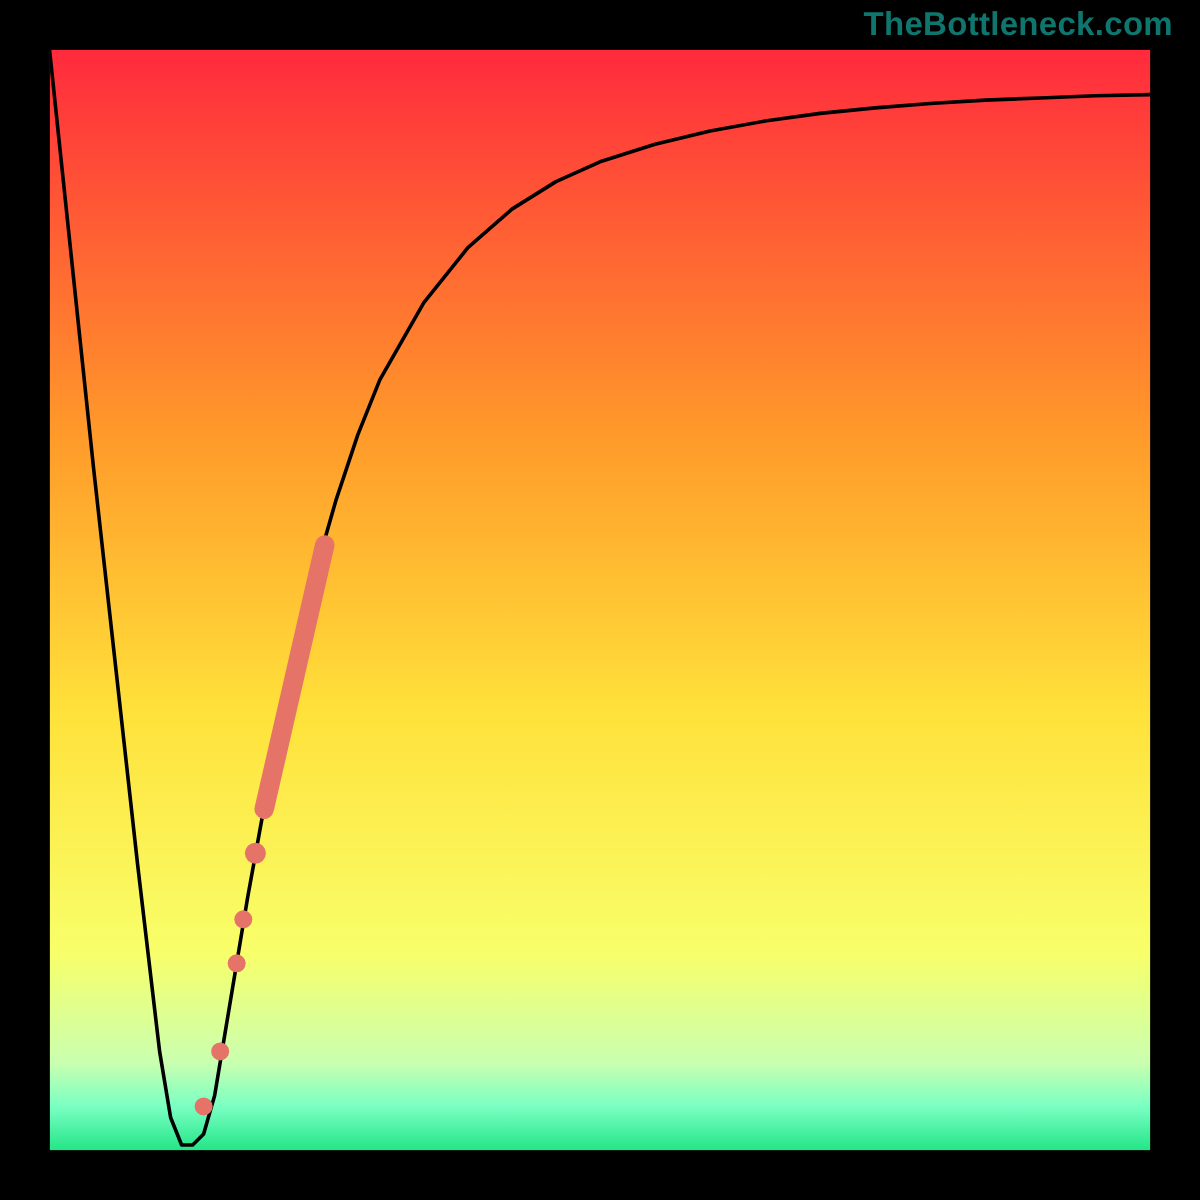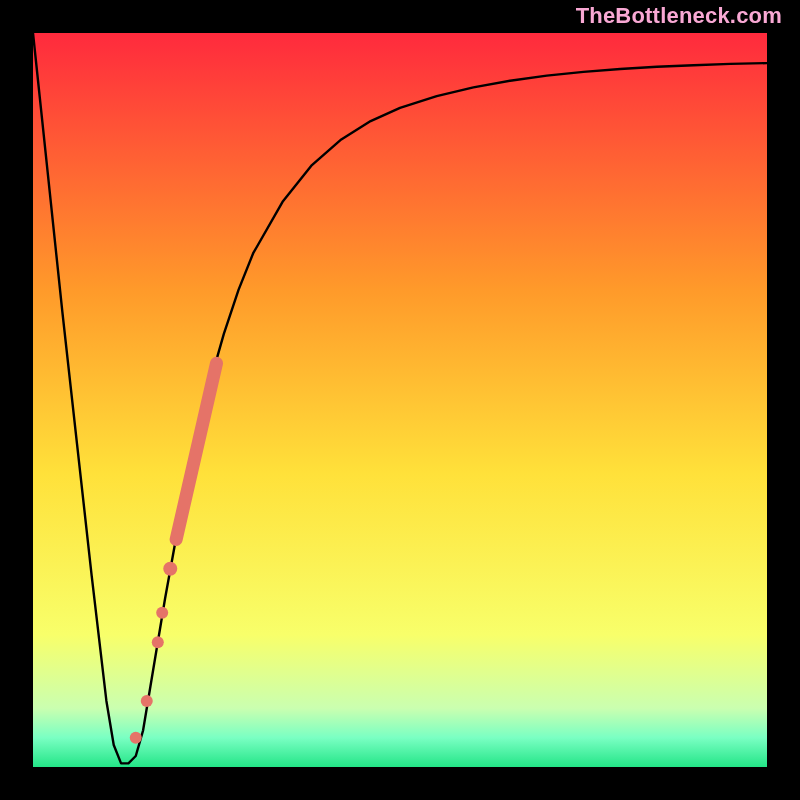--- a/index.html
+++ b/index.html
@@ -25,21 +25,21 @@
     height: 734px;
     overflow: hidden;
   }
   .watermark {
     position: absolute;
     top: 3px;
     right: 18px;
     font-family: Arial, Helvetica, sans-serif;
     font-size: 22px;
     font-weight: 600;
-    color: #f9a8d4;
+    color: #0f766e;
     letter-spacing: 0.2px;
   }
 </style>
 </head>
 <body>
 
 <div class="frame">
   <div class="plot-area">
     <svg width="734" height="734" viewBox="0 0 734 734" preserveAspectRatio="none">
       <defs>

